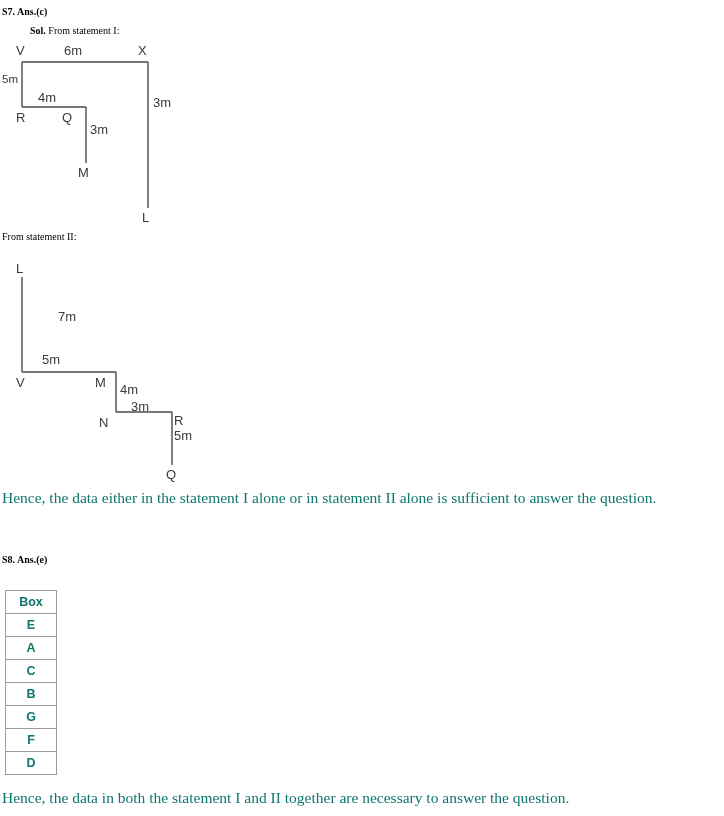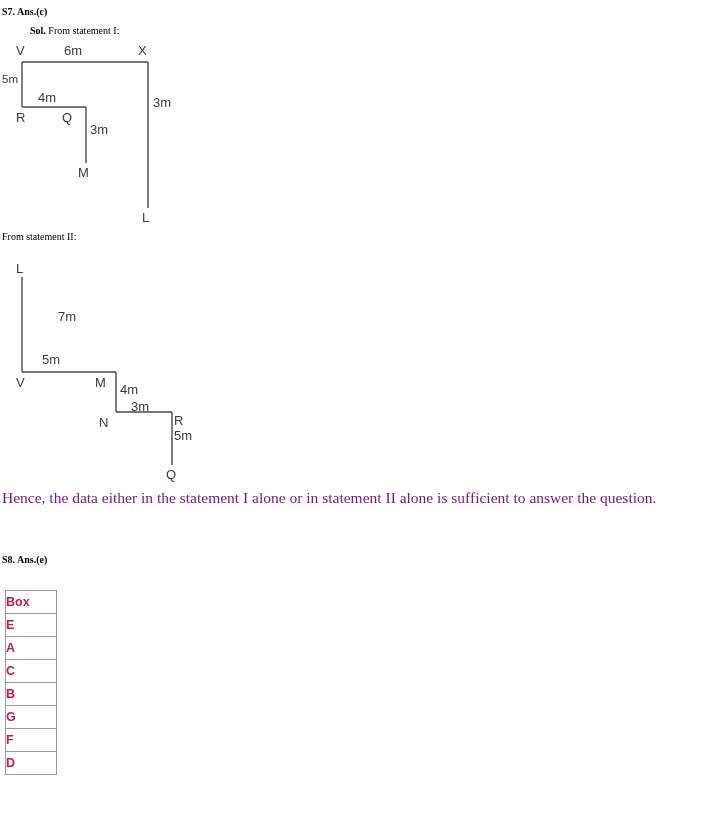--- a/index.html
+++ b/index.html
@@ -27,21 +27,21 @@
     line-height: 19px;
     color: #000;
     white-space: pre;
   }
   .bold { font-weight: bold; }
   .para {
     position: absolute;
     font-family: "Liberation Serif", serif;
     font-size: 15.5px;
     line-height: 21px;
-    color: #701a75;
+    color: #0f766e;
   }
   
   .diagram {
     position: absolute;
   }
   .diagram svg { display: block; }
   .dlabel {
     position: absolute;
     font-family: "Liberation Sans", sans-serif;
     font-size: 13px;
@@ -54,25 +54,26 @@
   
   .box-table {
     position: absolute;
     border-collapse: collapse;
     border: 1px solid #9a9a9a;
   }
   .box-table td {
     width: 50px;
     height: 22px;
     border: 1px solid #9a9a9a;
+    text-align: center;
     vertical-align: middle;
     font-family: "Liberation Sans", sans-serif;
     font-size: 12.5px;
     font-weight: bold;
-    color: #be185d;
+    color: #0f766e;
     padding: 0;
   }
   .box-table td.head {
     font-weight: bold;
     font-size: 12.5px;
   }
 </style>
 </head>
 <body>
 
@@ -167,14 +168,15 @@
       </tr>
       <tr>
         <td>F</td>
       </tr>
       <tr>
         <td>D</td>
       </tr>
     </tbody>
   </table>
 
+  <div class="para" style="left:2px; top:787px; width:720px;">Hence, the data in both the statement I and II together are necessary to answer the question.</div>
 
 </div>
 
 </body></html>

